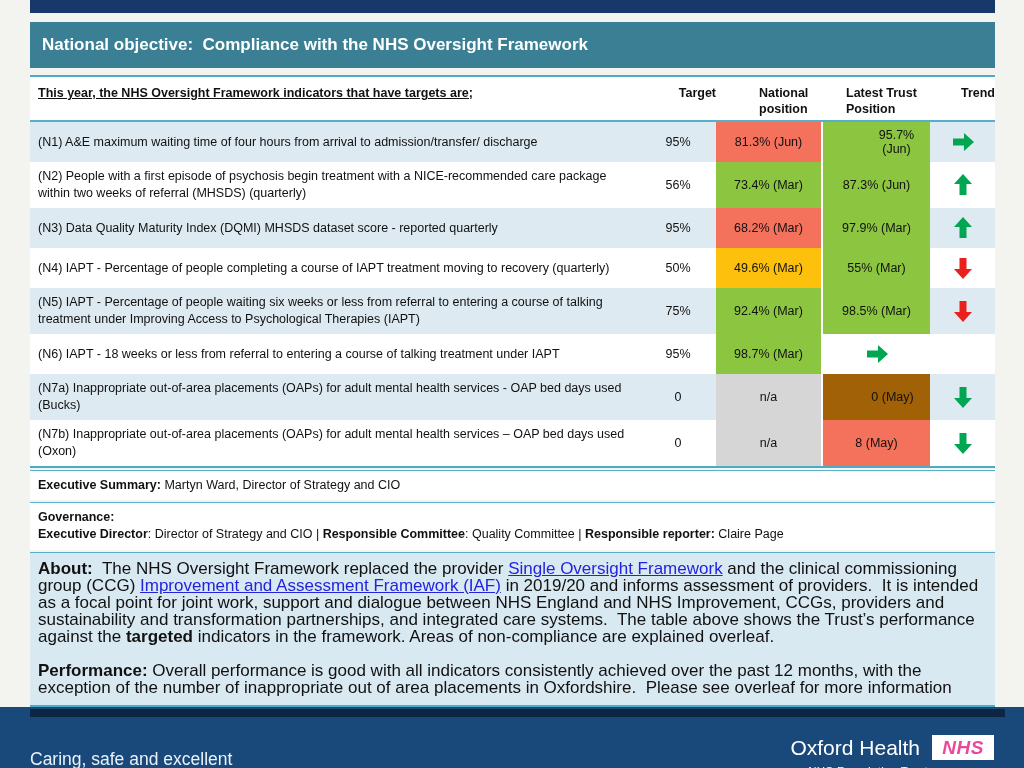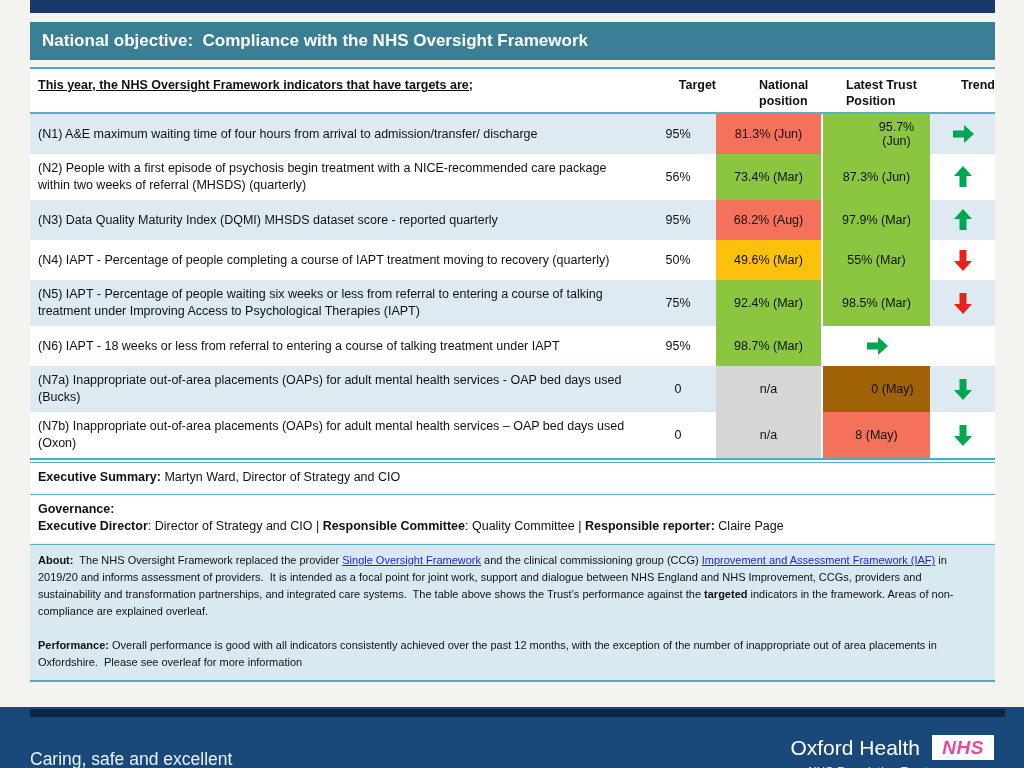--- a/index.html
+++ b/index.html
@@ -9,21 +9,21 @@
     font-family: "Liberation Sans", sans-serif;
     color: #111;
     position: relative;
     overflow: hidden;
   }
   .slide { position: absolute; left: 30px; width: 965px; top: 0; }
 
   .topbar { height: 13px; background: #16386B; }
 
   .banner {
-    margin-top: 9px; height: 38px; background: #3A7F93;
+    margin-top: 9px; height: 46px; background: #3A7F93;
     display: flex; align-items: center; padding-left: 12px;
   }
   .banner h1 {
     color: #fff; font-size: 17px; font-weight: bold; white-space: pre-wrap;
   }
 
   .tbl { margin-top: 7px; border-bottom: 2px solid #4BACC6; background: #fff; }
   .grid5 {
     display: grid;
     grid-template-columns: 1fr 76px 107px 107px 65px;
@@ -53,21 +53,21 @@
     display: flex; align-items: center; justify-content: center;
     text-align: center;
   }
   .val.nat { border-right: 2px solid #fff; }
 
   .sect { background: #fff; border-top: 1.5px solid #57B0C9; margin-top: 2px; }
   .gov { padding: 6px 8px 7px 8px; font-size: 12.5px; line-height: 17px; }
   .exec { padding: 6px 8px 6px 8px; font-size: 12.5px; line-height: 17px; border-top: 1.5px solid #57B0C9; }
   .aboutbox {
     background: #D9E9F2; border-top: 1.5px solid #57B0C9; border-bottom: 2px solid #4BACC6;
-    padding: 7px 10px 9px 8px; font-size: 11px; line-height: 17px;
+    padding: 7px 10px 9px 8px; font-size: 17px; line-height: 17px;
   }
   .para { white-space: pre-wrap; }
   .spacer-line { height: 17px; }
   .b { font-weight: bold; }
   .lnk { color: #2323DF; text-decoration: underline; cursor: pointer; }
 
   .footer {
     position: absolute; left: 0; top: 707px; width: 1024px; height: 131px;
     background: #19497B;
   }
@@ -147,21 +147,21 @@
                 <path d="M3 8.5 H14 V3 L24 12 L14 21 V15.5 H3 Z" fill="#00A651"></path>
               </g>
             </svg>
           </div>
         </div>
         <div class="grid5 trow odd">
           <div class="cell ind">
             <span>(N3) Data Quality Maturity Index (DQMI)  MHSDS dataset score - reported quarterly</span>
           </div>
           <div class="cell tgt">95%</div>
-          <div class="cell val nat" style="background: rgb(244, 113, 92);">68.2% (Aug)</div>
+          <div class="cell val nat" style="background: rgb(244, 113, 92);">68.2% (Mar)</div>
           <div class="cell val tru" style="background: rgb(140, 197, 64);">97.9% (Mar)</div>
           <div class="cell trd">
             <svg width="26" height="24" viewBox="0 0 26 24">
               <g transform="rotate(-90 13 12)">
                 <path d="M3 8.5 H14 V3 L24 12 L14 21 V15.5 H3 Z" fill="#00A651"></path>
               </g>
             </svg>
           </div>
         </div>
         <div class="grid5 trow even">

